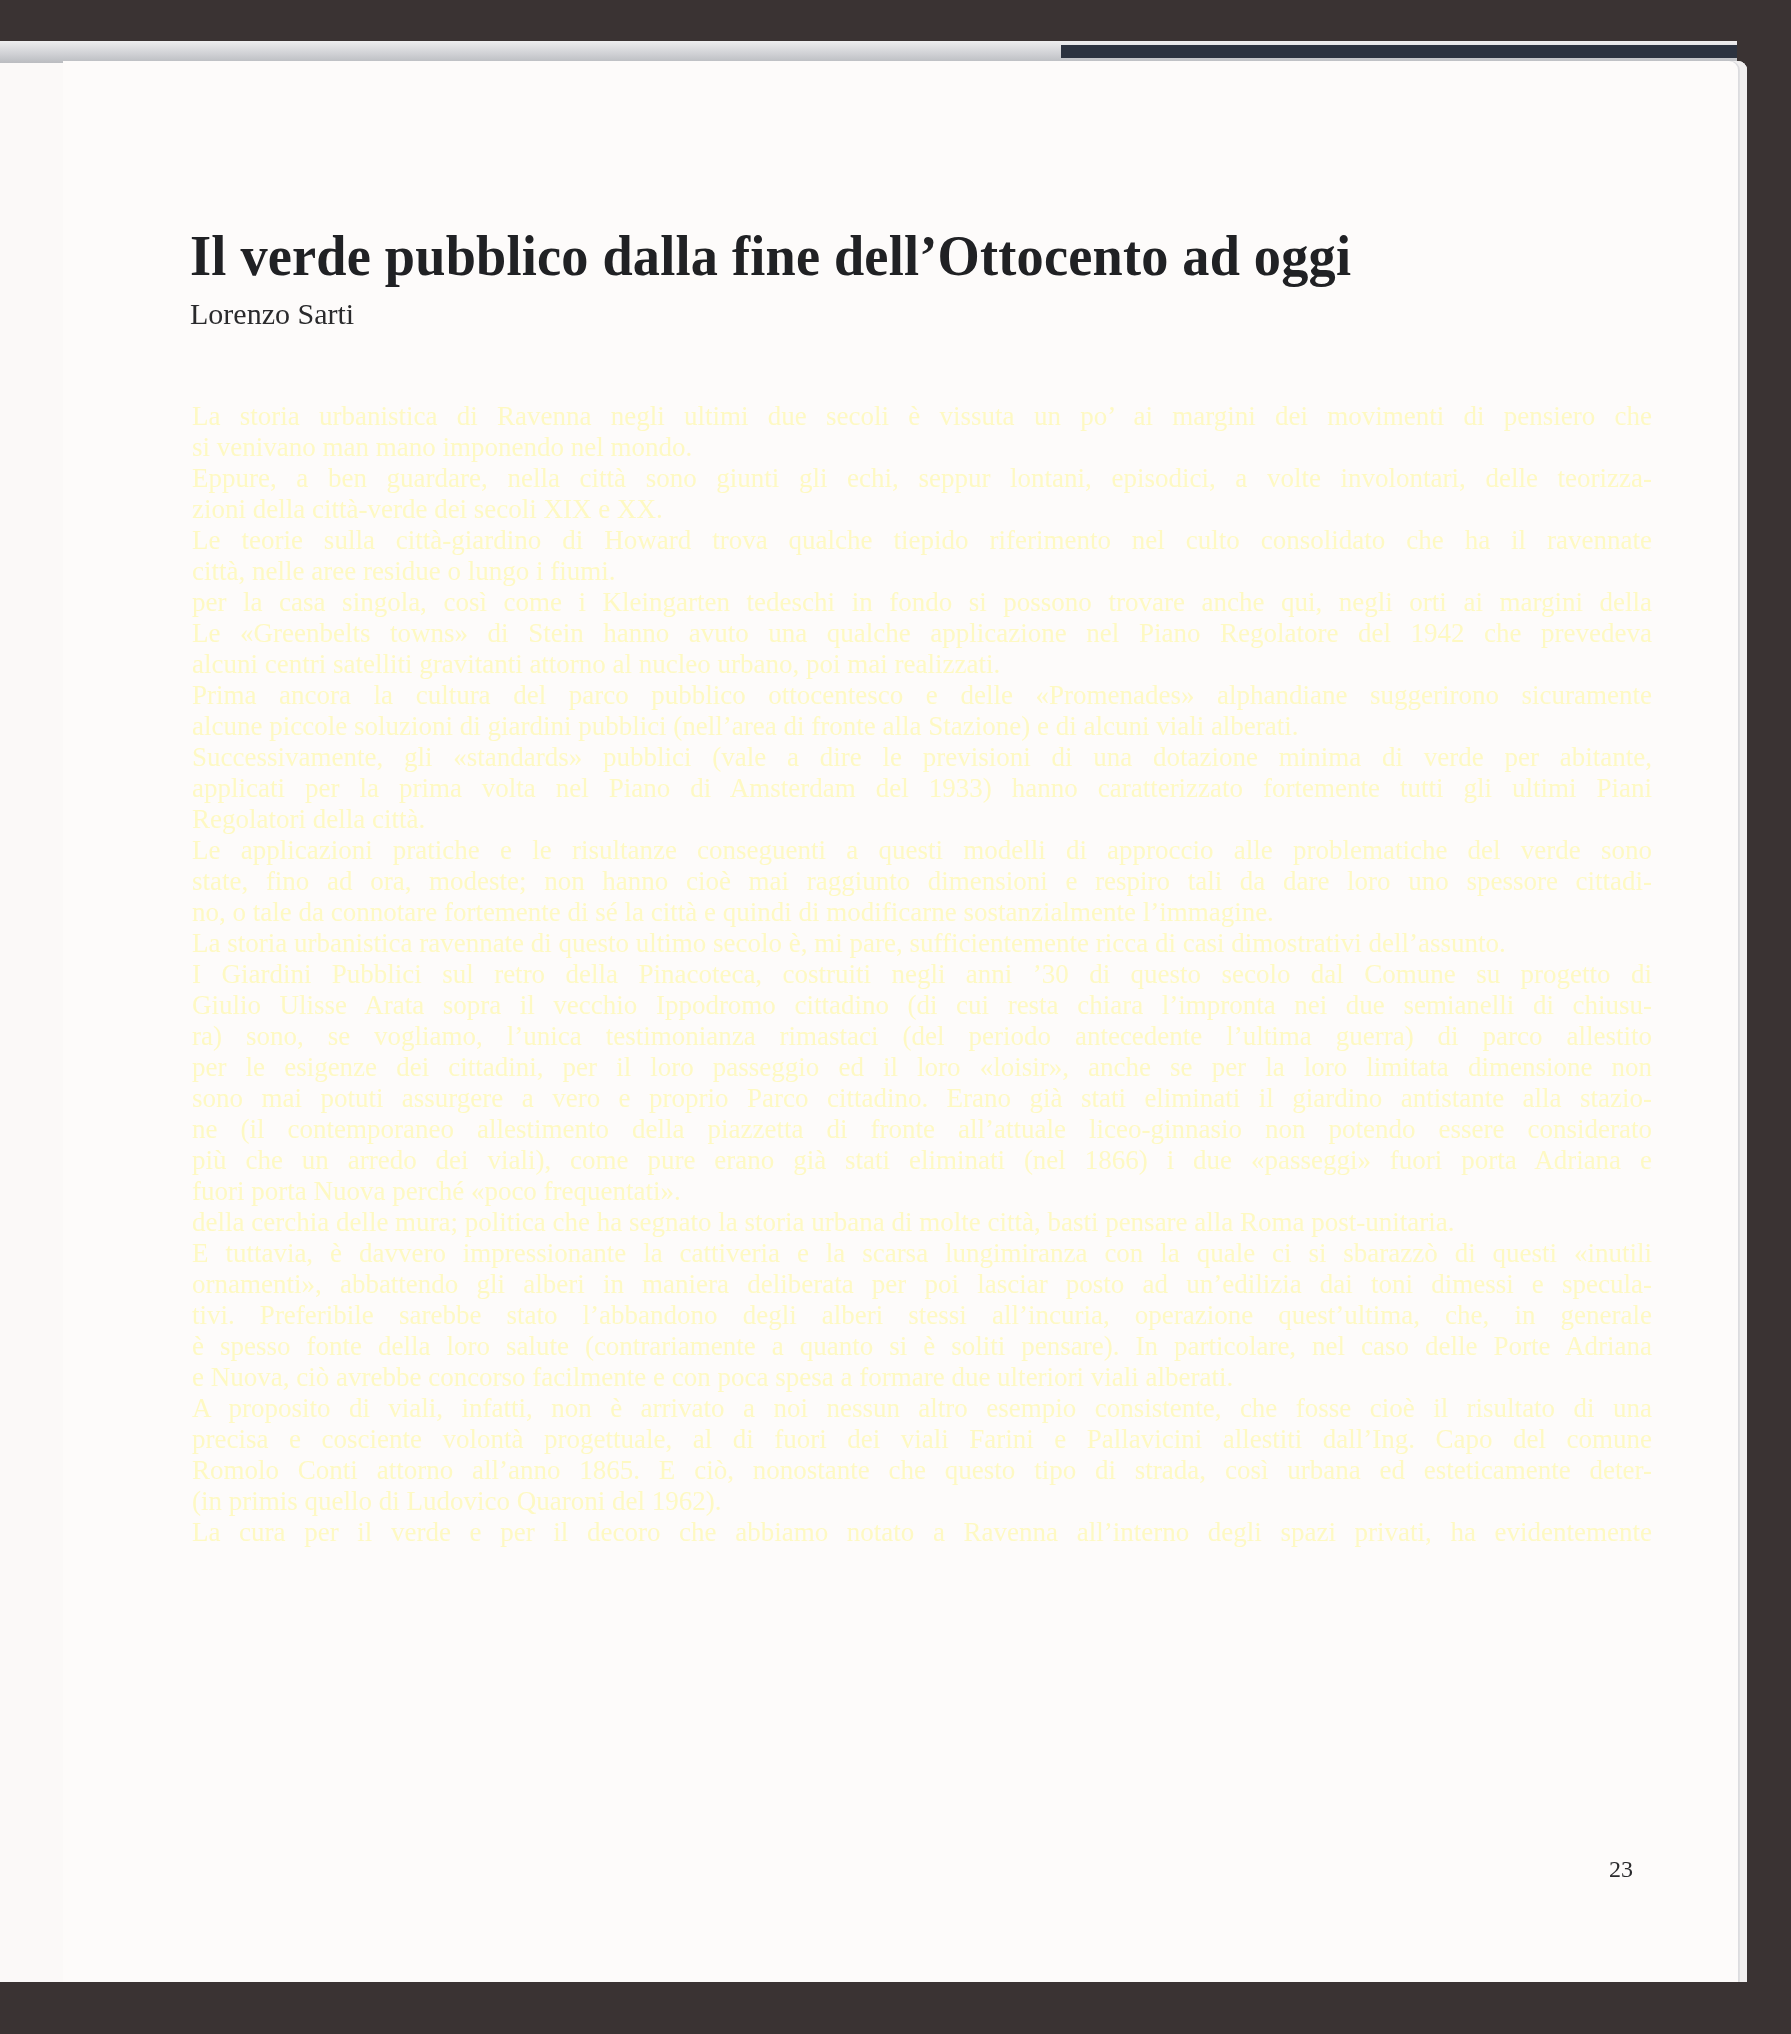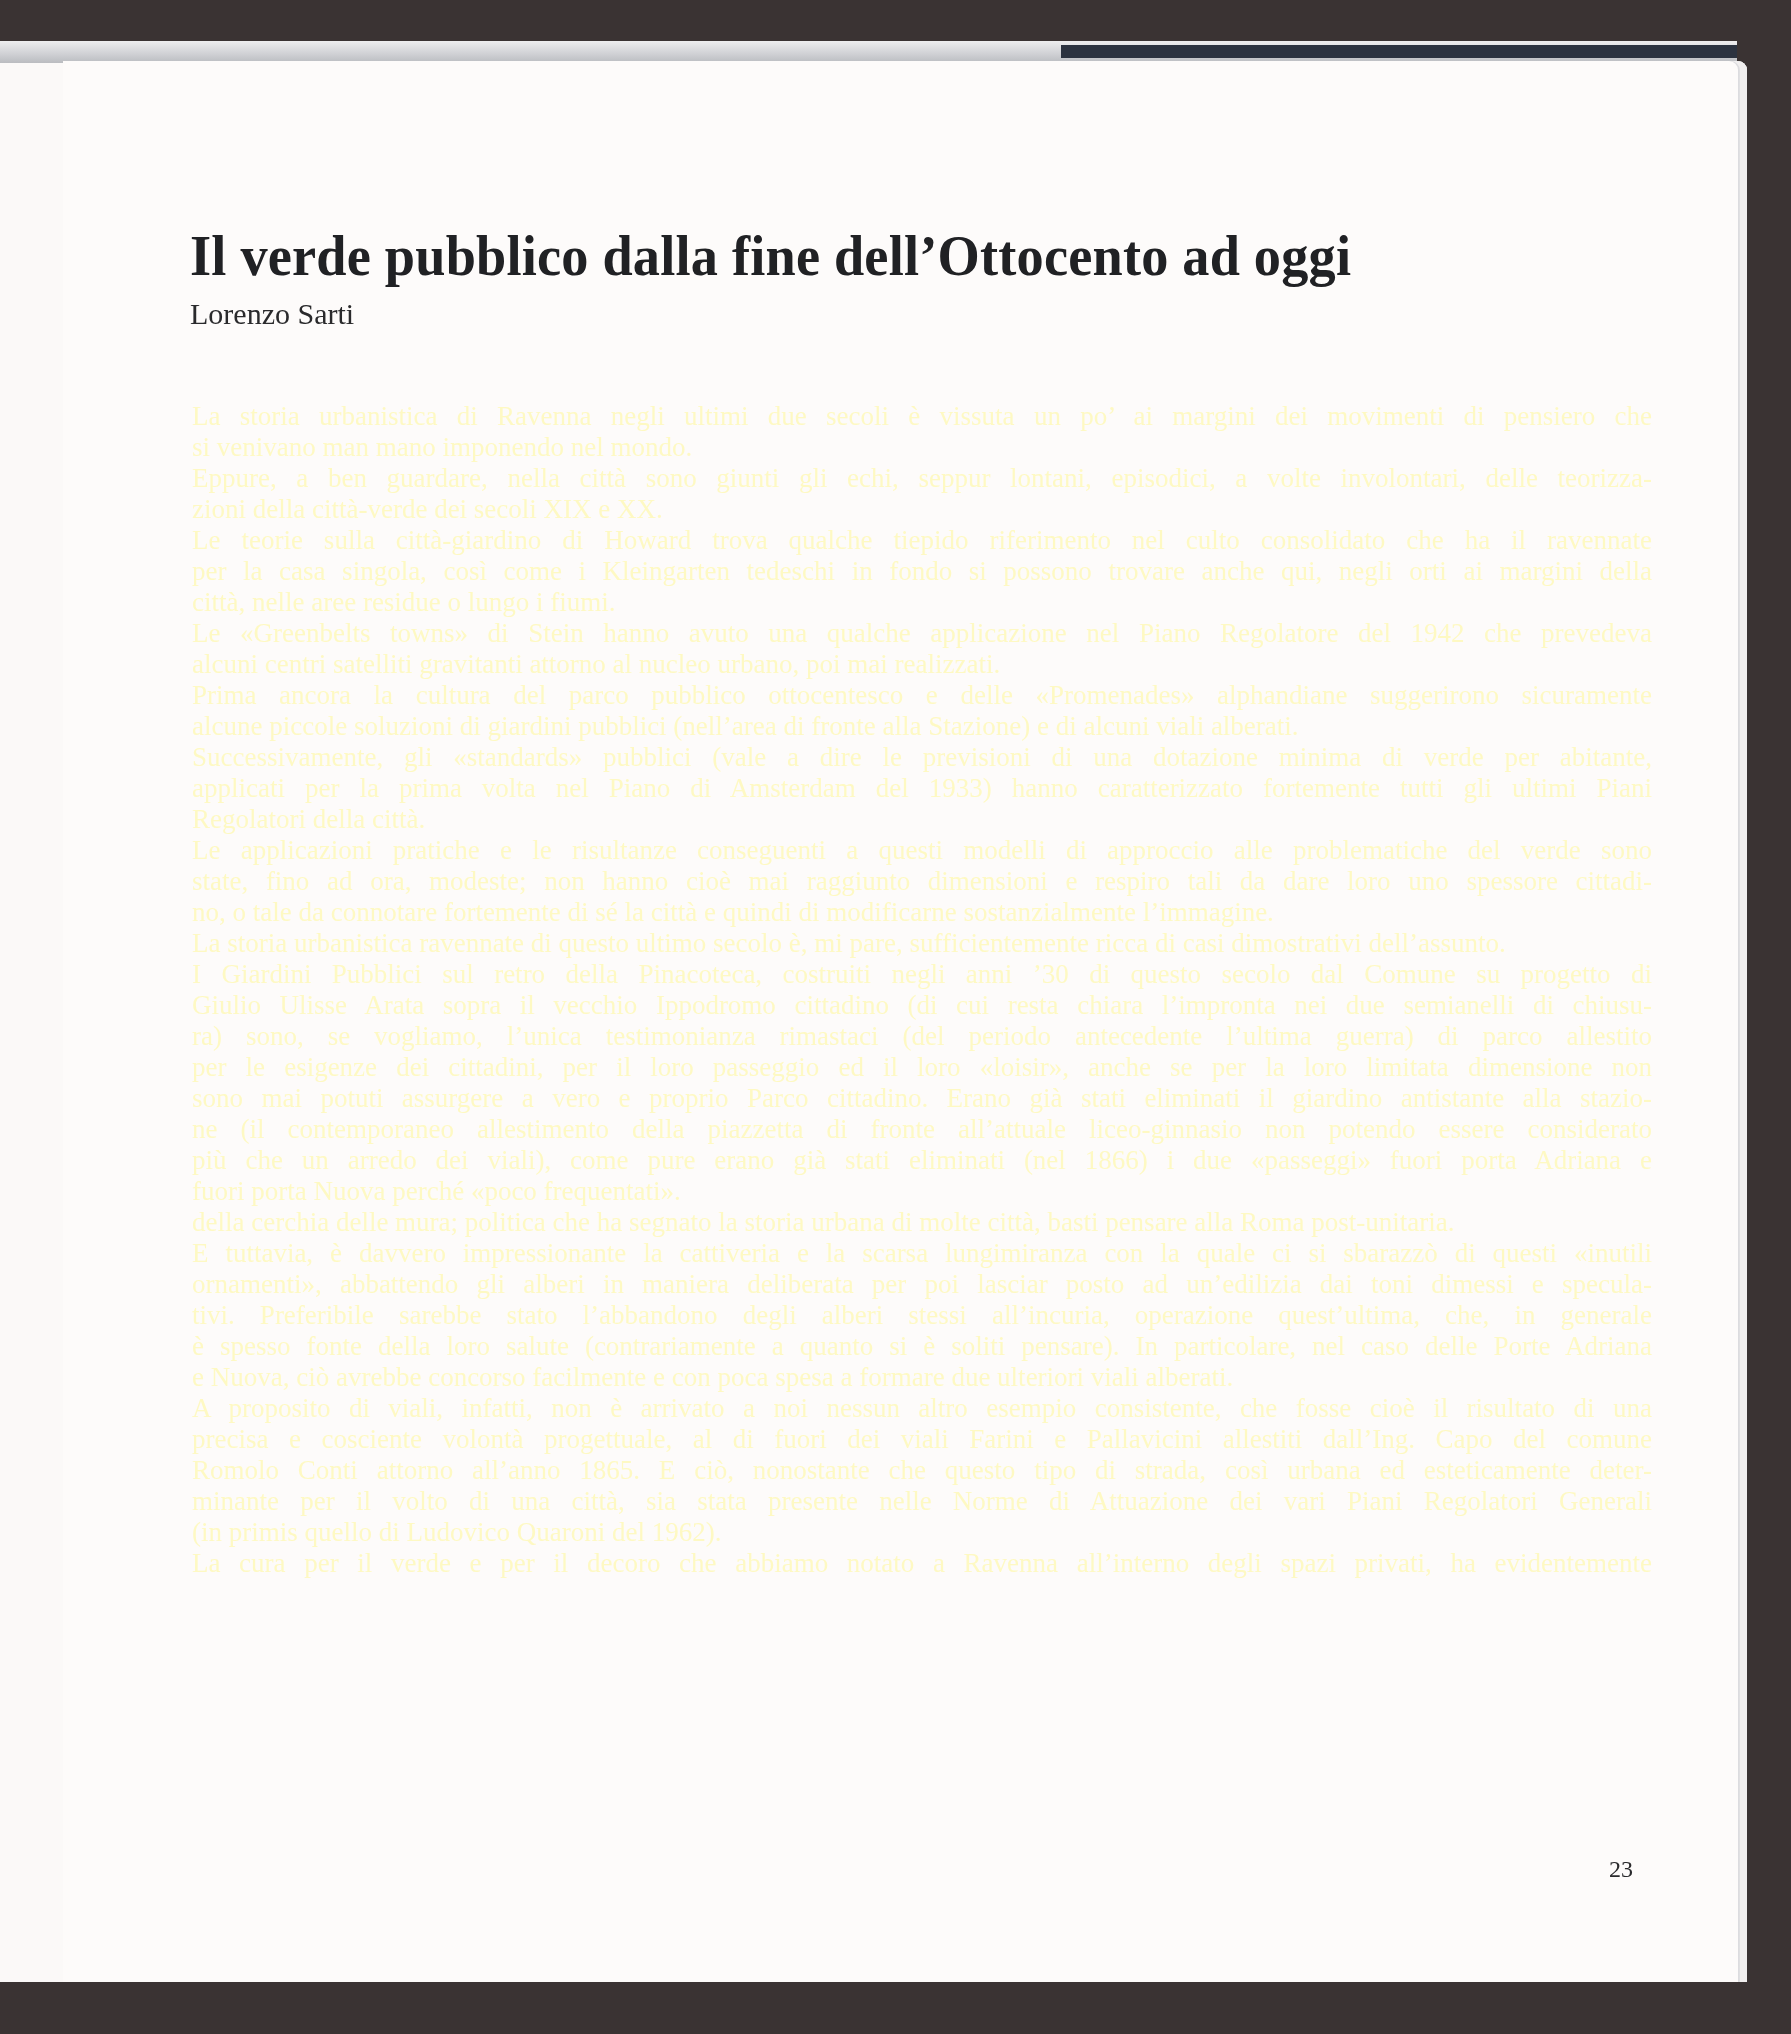--- a/index.html
+++ b/index.html
@@ -64,22 +64,22 @@
 
 <h1 class="title" style="margin:0;">Il verde pubblico dalla fine dell’Ottocento ad oggi</h1>
 <div class="author">Lorenzo Sarti</div>
 
 <div class="body-text" id="body-lines">
     <span class="line">La storia urbanistica di Ravenna negli ultimi due secoli è vissuta un po’ ai margini dei movimenti di pensiero che</span>
     <span class="line last">si venivano man mano imponendo nel mondo.</span>
     <span class="line">Eppure, a ben guardare, nella città sono giunti gli echi, seppur lontani, episodici, a volte involontari, delle teorizza-</span>
     <span class="line last">zioni della città-verde dei secoli XIX e XX.</span>
     <span class="line">Le teorie sulla città-giardino di Howard trova qualche tiepido riferimento nel culto consolidato che ha il ravennate</span>
+    <span class="line last">città, nelle aree residue o lungo i fiumi.</span>
     <span class="line">per la casa singola, così come i Kleingarten tedeschi in fondo si possono trovare anche qui, negli orti ai margini della</span>
-    <span class="line last">città, nelle aree residue o lungo i fiumi.</span>
     <span class="line">Le «Greenbelts towns» di Stein hanno avuto una qualche applicazione nel Piano Regolatore del 1942 che prevedeva</span>
     <span class="line last">alcuni centri satelliti gravitanti attorno al nucleo urbano, poi mai realizzati.</span>
     <span class="line">Prima ancora la cultura del parco pubblico ottocentesco e delle «Promenades» alphandiane suggerirono sicuramente</span>
     <span class="line last">alcune piccole soluzioni di giardini pubblici (nell’area di fronte alla Stazione) e di alcuni viali alberati.</span>
     <span class="line">Successivamente, gli «standards» pubblici (vale a dire le previsioni di una dotazione minima di verde per abitante,</span>
     <span class="line">applicati per la prima volta nel Piano di Amsterdam del 1933) hanno caratterizzato fortemente tutti gli ultimi Piani</span>
     <span class="line last">Regolatori della città.</span>
     <span class="line">Le applicazioni pratiche e le risultanze conseguenti a questi modelli di approccio alle problematiche del verde sono</span>
     <span class="line">state, fino ad ora, modeste; non hanno cioè mai raggiunto dimensioni e respiro tali da dare loro uno spessore cittadi-</span>
     <span class="line last">no, o tale da connotare fortemente di sé la città e quindi di modificarne sostanzialmente l’immagine.</span>
@@ -94,19 +94,18 @@
     <span class="line last">fuori porta Nuova perché «poco frequentati».</span>
     <span class="line last">della cerchia delle mura; politica che ha segnato la storia urbana di molte città, basti pensare alla Roma post-unitaria.</span>
     <span class="line">E tuttavia, è davvero impressionante la cattiveria e la scarsa lungimiranza con la quale ci si sbarazzò di questi «inutili</span>
     <span class="line">ornamenti», abbattendo gli alberi in maniera deliberata per poi lasciar posto ad un’edilizia dai toni dimessi e specula-</span>
     <span class="line">tivi. Preferibile sarebbe stato l’abbandono degli alberi stessi all’incuria, operazione quest’ultima, che, in generale</span>
     <span class="line">è spesso fonte della loro salute (contrariamente a quanto si è soliti pensare). In particolare, nel caso delle Porte Adriana</span>
     <span class="line last">e Nuova, ciò avrebbe concorso facilmente e con poca spesa a formare due ulteriori viali alberati.</span>
     <span class="line">A proposito di viali, infatti, non è arrivato a noi nessun altro esempio consistente, che fosse cioè il risultato di una</span>
     <span class="line">precisa e cosciente volontà progettuale, al di fuori dei viali Farini e Pallavicini allestiti dall’Ing. Capo del comune</span>
     <span class="line">Romolo Conti attorno all’anno 1865. E ciò, nonostante che questo tipo di strada, così urbana ed esteticamente deter-</span>
-    <span class="line">minante per il volto di una città, sia stata presente nelle Norme di Attuazione dei vari Piani Regolatori Generali</span>
     <span class="line last">(in primis quello di Ludovico Quaroni del 1962).</span>
     <span class="line">La cura per il verde e per il decoro che abbiamo notato a Ravenna all’interno degli spazi privati, ha evidentemente</span>
   </div>
 
 <div class="page-number">23</div>
 
 
 </body></html>

